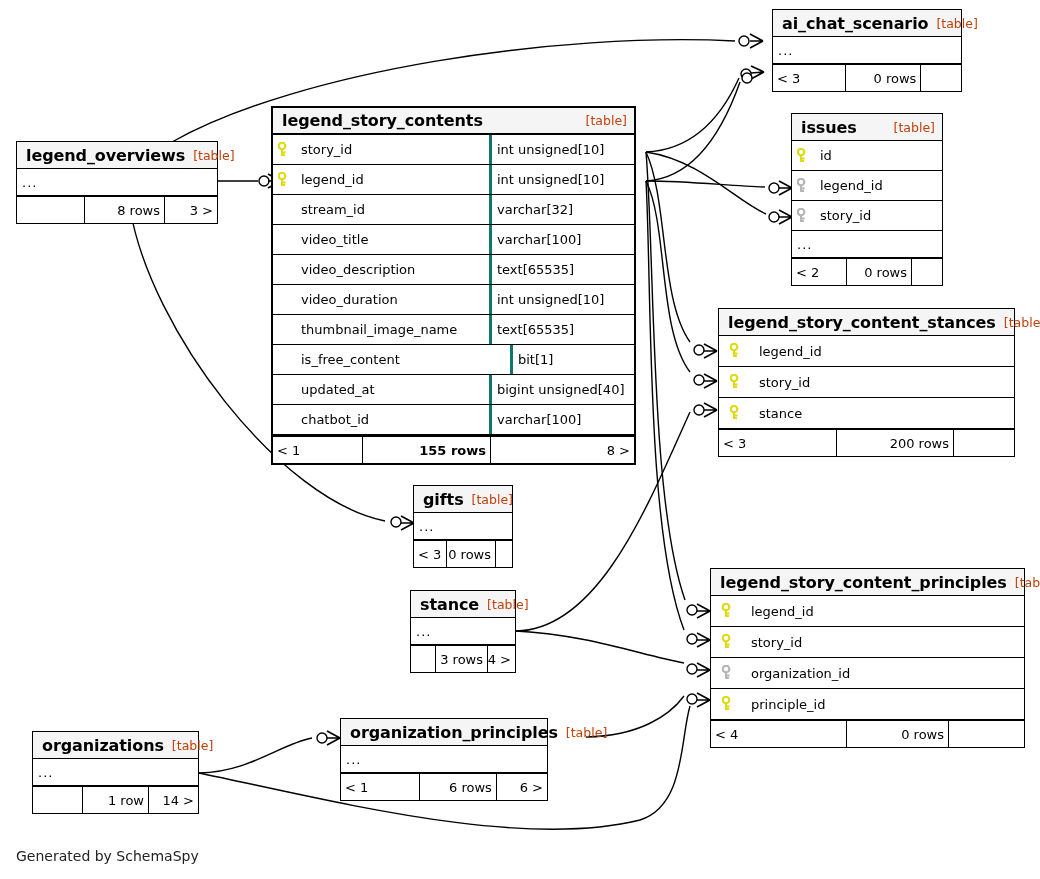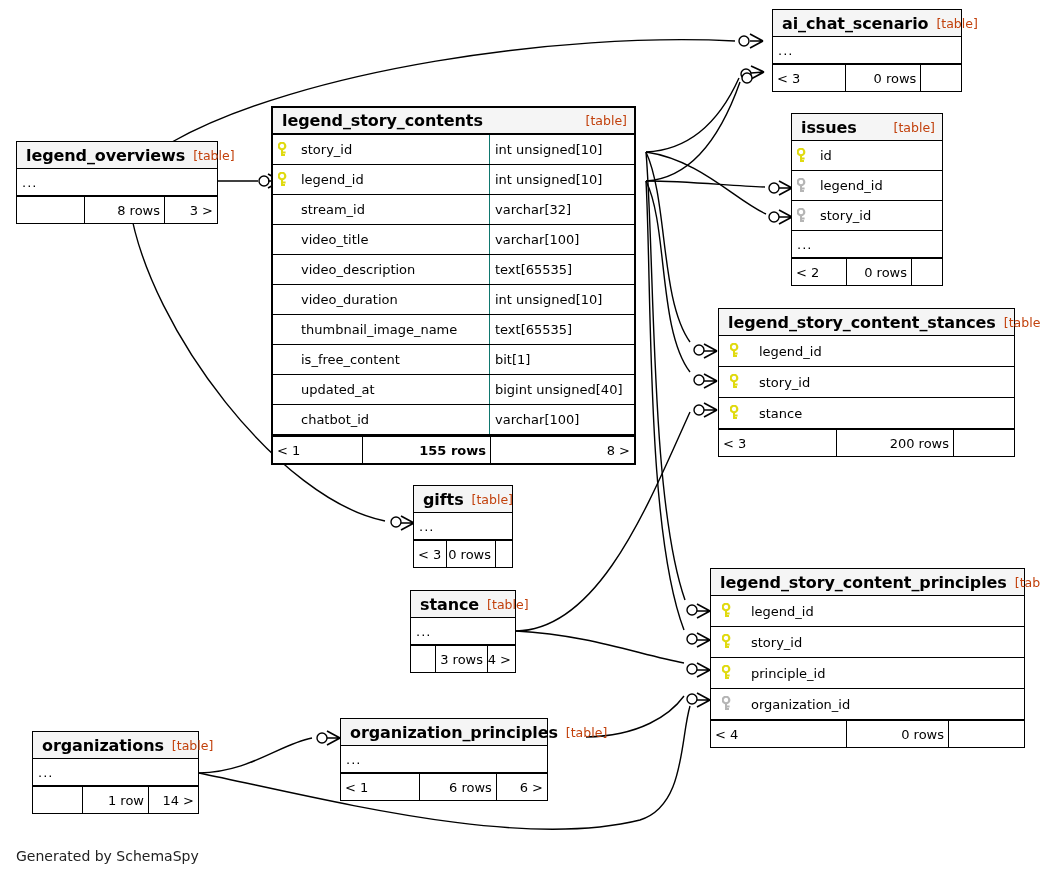--- a/index.html
+++ b/index.html
@@ -94,21 +94,21 @@
     padding-left: 6px;
     white-space: nowrap;
     overflow: hidden;
   }
   .col-type {
     flex: 0 0 auto;
     display: flex;
     align-items: center;
     font-size: 13px;
     padding-left: 5px;
-    border-left: 1px solid #0f766e;
+    border-left: 3px solid #0f766e;
     box-sizing: border-box;
     white-space: nowrap;
   }
   .ellipsis-row {
     height: 26px;
     display: flex;
     align-items: center;
     padding-left: 5px;
     font-size: 13px;
     border-bottom: 1px solid #000000;
@@ -353,21 +353,21 @@
       <span class="col-type" style="width:145px;">int unsigned[10]</span>
     </div>
     <div class="col-row">
       <span class="key-slot"></span>
       <span class="col-name">thumbnail_image_name</span>
       <span class="col-type" style="width:145px;">text[65535]</span>
     </div>
     <div class="col-row">
       <span class="key-slot"></span>
       <span class="col-name">is_free_content</span>
-      <span class="col-type" style="width:145px;">bit[1]</span>
+      <span class="col-type" style="width:124px;">bit[1]</span>
     </div>
     <div class="col-row">
       <span class="key-slot"></span>
       <span class="col-name">updated_at</span>
       <span class="col-type" style="width:145px;">bigint unsigned[40]</span>
     </div>
     <div class="col-row">
       <span class="key-slot"></span>
       <span class="col-name">chatbot_id</span>
       <span class="col-type" style="width:145px;">varchar[100]</span>
@@ -451,34 +451,34 @@
         <svg width="12" height="16" viewBox="0 0 12 16">
             <circle cx="4" cy="4" r="3.3" fill="none" stroke="#e0da10" stroke-width="2.2"></circle>
             <path d="M4 7 L4 14 M4 10.5 L7.6 10.5 M4 13 L7 13" stroke="#e0da10" stroke-width="2" fill="none"></path>
           </svg>
       </span>
       <span class="col-name">story_id</span>
     </div>
     <div class="col-row" style="height:30px;">
       <span class="key-slot" style="flex:0 0 34px;">
         <svg width="12" height="16" viewBox="0 0 12 16">
-            <circle cx="4" cy="4" r="3.3" fill="none" stroke="#e0da10" stroke-width="2.2"></circle>
-            <path d="M4 7 L4 14 M4 10.5 L7.6 10.5 M4 13 L7 13" stroke="#e0da10" stroke-width="2" fill="none"></path>
-          </svg>
-      </span>
-      <span class="col-name">principle_id</span>
-    </div>
-    <div class="col-row" style="height:30px;">
-      <span class="key-slot" style="flex:0 0 34px;">
-        <svg width="12" height="16" viewBox="0 0 12 16">
             <circle cx="4" cy="4" r="3.3" fill="none" stroke="#b5b5b5" stroke-width="2.2"></circle>
             <path d="M4 7 L4 14 M4 10.5 L7.6 10.5 M4 13 L7 13" stroke="#b5b5b5" stroke-width="2" fill="none"></path>
           </svg>
       </span>
       <span class="col-name">organization_id</span>
+    </div>
+    <div class="col-row" style="height:30px;">
+      <span class="key-slot" style="flex:0 0 34px;">
+        <svg width="12" height="16" viewBox="0 0 12 16">
+            <circle cx="4" cy="4" r="3.3" fill="none" stroke="#e0da10" stroke-width="2.2"></circle>
+            <path d="M4 7 L4 14 M4 10.5 L7.6 10.5 M4 13 L7 13" stroke="#e0da10" stroke-width="2" fill="none"></path>
+          </svg>
+      </span>
+      <span class="col-name">principle_id</span>
     </div>
     <div class="tbl-foot">
       <div class="foot-cell foot-left" style="width:136px;">&lt; 4</div>
       <div class="foot-cell foot-mid" style="width:102px;">0 rows</div>
       <div class="foot-cell foot-right" style="width:75px;"></div>
     </div>
   </div>
 
   <div class="tbl" style="left:413px; top:485px; width:100px;">
     <div class="tbl-head">

